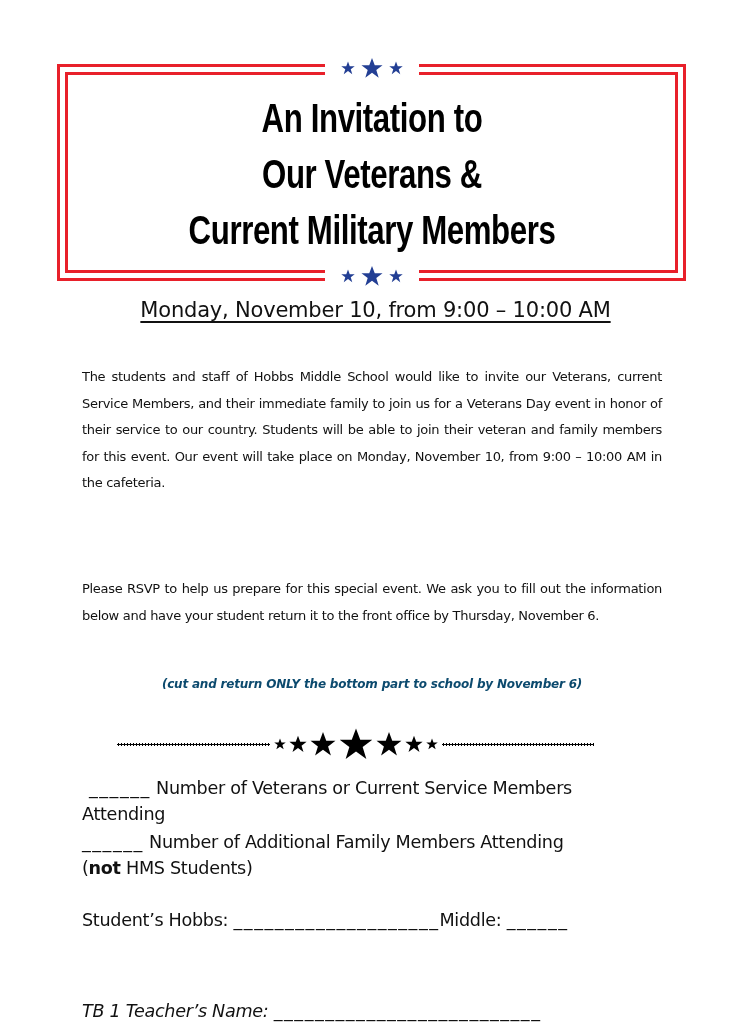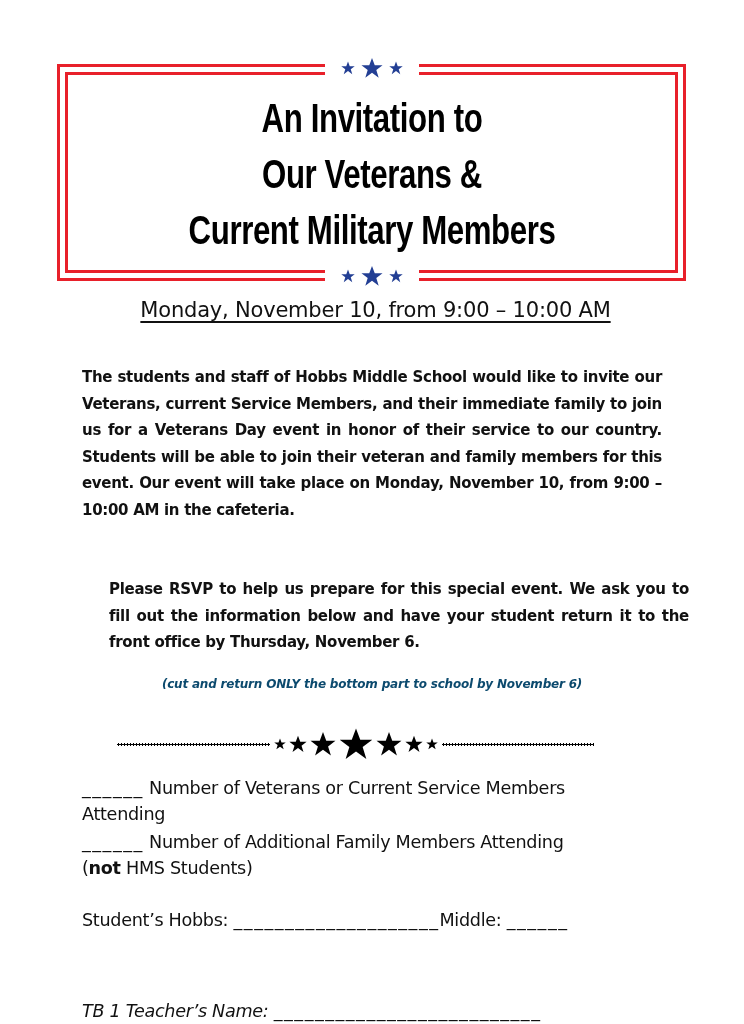--- a/index.html
+++ b/index.html
@@ -27,46 +27,46 @@
   }
   .title div { white-space: nowrap; }
 
   .date-line {
     position: absolute; left: 0; top: 298px; width: 744px; text-align: center;
     font-size: 21px; text-decoration: underline; text-underline-offset: 4px;
     font-family: "DejaVu Sans", sans-serif; color: #111; letter-spacing: -0.2px; padding-left: 7px;
   }
 
   .para {
-    position: absolute; left: 82px; width: 580px; font-size: 15px; line-height: 26.5px;
-    text-align: justify; text-align-last: left; color: #111; letter-spacing: -0.3px; font-weight: bold;
+    position: absolute; left: 82px; width: 580px; font-size: 13px; line-height: 26.5px;
+    text-align: justify; text-align-last: left; color: #111; letter-spacing: -0.3px;
   }
   .para1 { top: 364px; }
-  .para2 { top: 576px; margin-left: 27px; }
+  .para2 { top: 576px; }
 
   .cut-note {
     position: absolute; left: 0; top: 677px; width: 744px; text-align: center;
     font-size: 12px; font-weight: 700; font-style: italic; color: #0c4a6e; letter-spacing: -0.2px;
   }
 
   .divider {
     position: absolute; left: 117px; top: 724px; width: 477px; height: 40px;
     display: flex; align-items: center;
   }
   .dots { flex: 1; height: 3px;
     background-image: radial-gradient(circle, #000 1.1px, transparent 1.3px);
     background-size: 3px 3px; background-repeat: repeat-x; background-position: 0 center; }
   .divider-stars { display: flex; align-items: center; gap: 3px; padding: 0 4px; }
   .divider-stars svg { display: block; }
 
   .form-line {
     position: absolute; left: 82px; font-size: 17.6px; line-height: 26.5px; color: #111;
     white-space: nowrap; letter-spacing: -0.3px;
   }
-  .fl1 { top: 775px; }
+  .fl1 { top: 775px; margin-left: 7px; }
   .fl2 { top: 801px; }
   .fl3 { top: 829px; }
   .fl4 { top: 855px; }
   .fl5 { top: 907px; }
   .fl6 { top: 998px; font-style: italic; }
   .blank { letter-spacing: 1.5px; }
   .bold { font-weight: 700; }
 </style>
 </head>
 <body>

